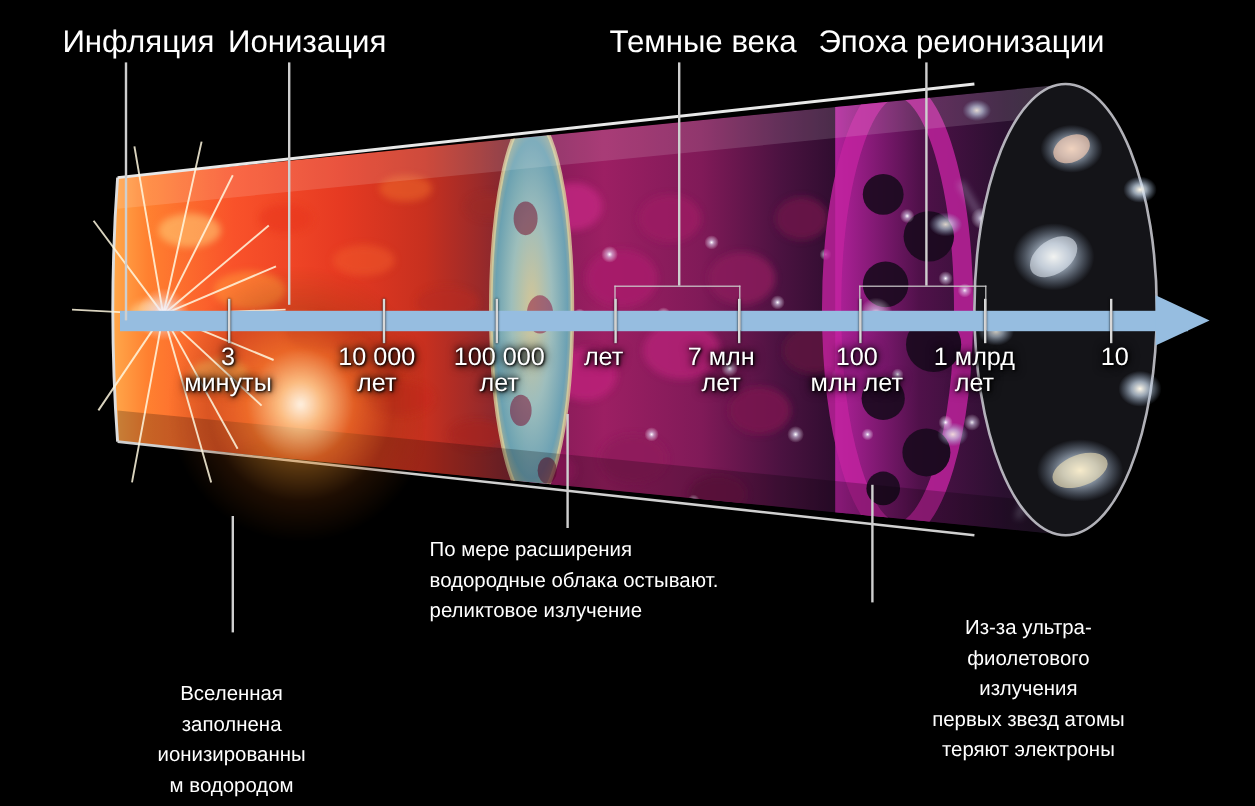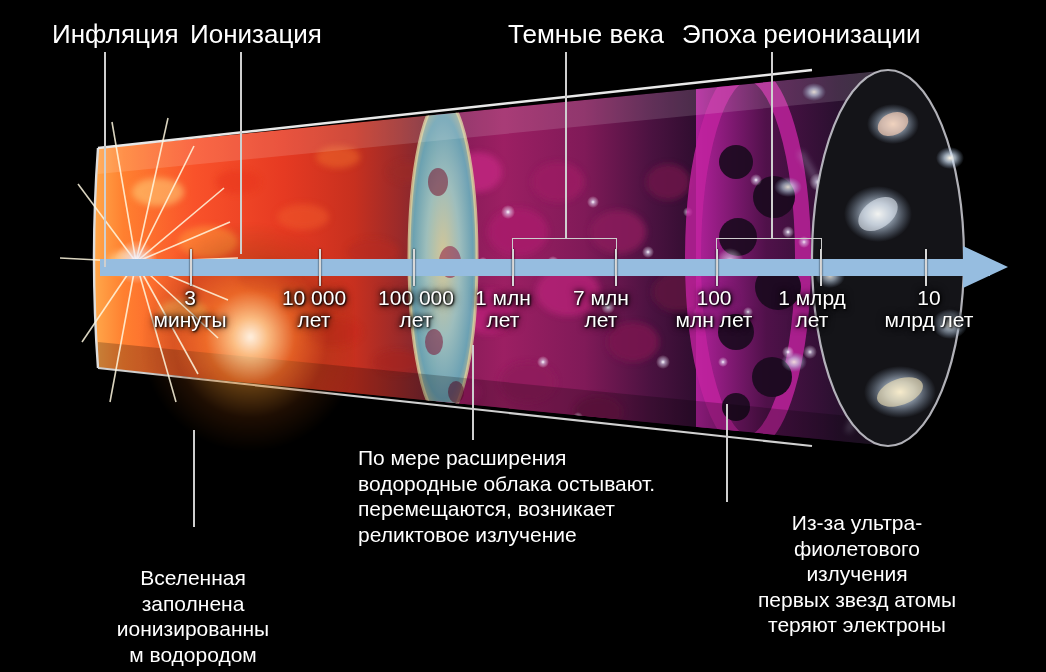--- a/index.html
+++ b/index.html
@@ -6,21 +6,21 @@
   body{width:1046px;height:672px;overflow:hidden;font-family:"Liberation Sans",sans-serif;}
   #stage{position:relative;width:1046px;height:672px;background:#000;overflow:hidden;}
 
   
   .toplabel{
     position:absolute;color:#fff;font-size:26px;line-height:24px;white-space:nowrap;
     text-shadow:0 0 4px #000,0 0 8px #000;
   }
   .leader{position:absolute;background:#cfcfcf;width:1.6px;}
   .caption{
-    position:absolute;color:#fff;font-size:21px;line-height:25.5px;
+    position:absolute;color:#fff;font-size:17px;line-height:25.5px;
     text-shadow:0 0 4px #000,0 0 7px #000;
   }
   .tick-label{
     position:absolute;color:#fff;font-size:21px;line-height:22px;text-align:center;
     text-shadow:0 0 5px #000,0 0 9px #000,1px 1px 2px #000;white-space:nowrap;
   }
 
   
   #cone{position:absolute;left:88px;top:62px;width:955px;height:392px;}
 
@@ -292,38 +292,36 @@
       </div>
       <div class="tick-label" style="left: 229px; top: 287px; width: 170px;">
         <div>10 000</div>
         <div>лет</div>
       </div>
       <div class="tick-label" style="left: 331px; top: 287px; width: 170px;">
         <div>100 000</div>
         <div>лет</div>
       </div>
       <div class="tick-label" style="left: 418px; top: 287px; width: 170px;">
-        <div>1 млн</div>
         <div>лет</div>
       </div>
       <div class="tick-label" style="left: 516px; top: 287px; width: 170px;">
         <div>7 млн</div>
         <div>лет</div>
       </div>
       <div class="tick-label" style="left: 629px; top: 287px; width: 170px;">
         <div>100</div>
         <div>млн лет</div>
       </div>
       <div class="tick-label" style="left: 727px; top: 287px; width: 170px;">
         <div>1 млрд</div>
         <div>лет</div>
       </div>
       <div class="tick-label" style="left: 844px; top: 287px; width: 170px;">
         <div>10</div>
-        <div>млрд лет</div>
       </div>
     </div>
 
   <div id="toplabels-layer">
       <div class="toplabel" style="left: 52px; top: 22px;">Инфляция</div>
       <div class="leader" style="left: 104px; top: 52px; height: 215px;"></div>
       <div class="toplabel" style="left: 190px; top: 22px;">Ионизация</div>
       <div class="leader" style="left: 240px; top: 52px; height: 202px;"></div>
       <div class="toplabel" style="left: 508px; top: 22px;">Темные века</div>
       <div class="leader" style="left: 565px; top: 52px; height: 186px;"></div>
@@ -336,21 +334,20 @@
       <div class="caption" style="left: 88px; top: 565px; width: 210px; text-align: center;">
         <div>Вселенная</div>
         <div>заполнена</div>
         <div>ионизированны</div>
         <div>м водородом</div>
       </div>
       <div class="leader" style="left: 472px; top: 345px; height: 95px;"></div>
       <div class="caption" style="left: 358px; top: 445px; width: 330px; text-align: left;">
         <div>По мере расширения</div>
         <div>водородные облака остывают.</div>
-        <div>перемещаются, возникает</div>
         <div>реликтовое излучение</div>
       </div>
       <div class="leader" style="left: 726px; top: 404px; height: 98px;"></div>
       <div class="caption" style="left: 727px; top: 510px; width: 260px; text-align: center;">
         <div>Из-за ультра-</div>
         <div>фиолетового</div>
         <div>излучения</div>
         <div>первых звезд атомы</div>
         <div>теряют электроны</div>
       </div>

